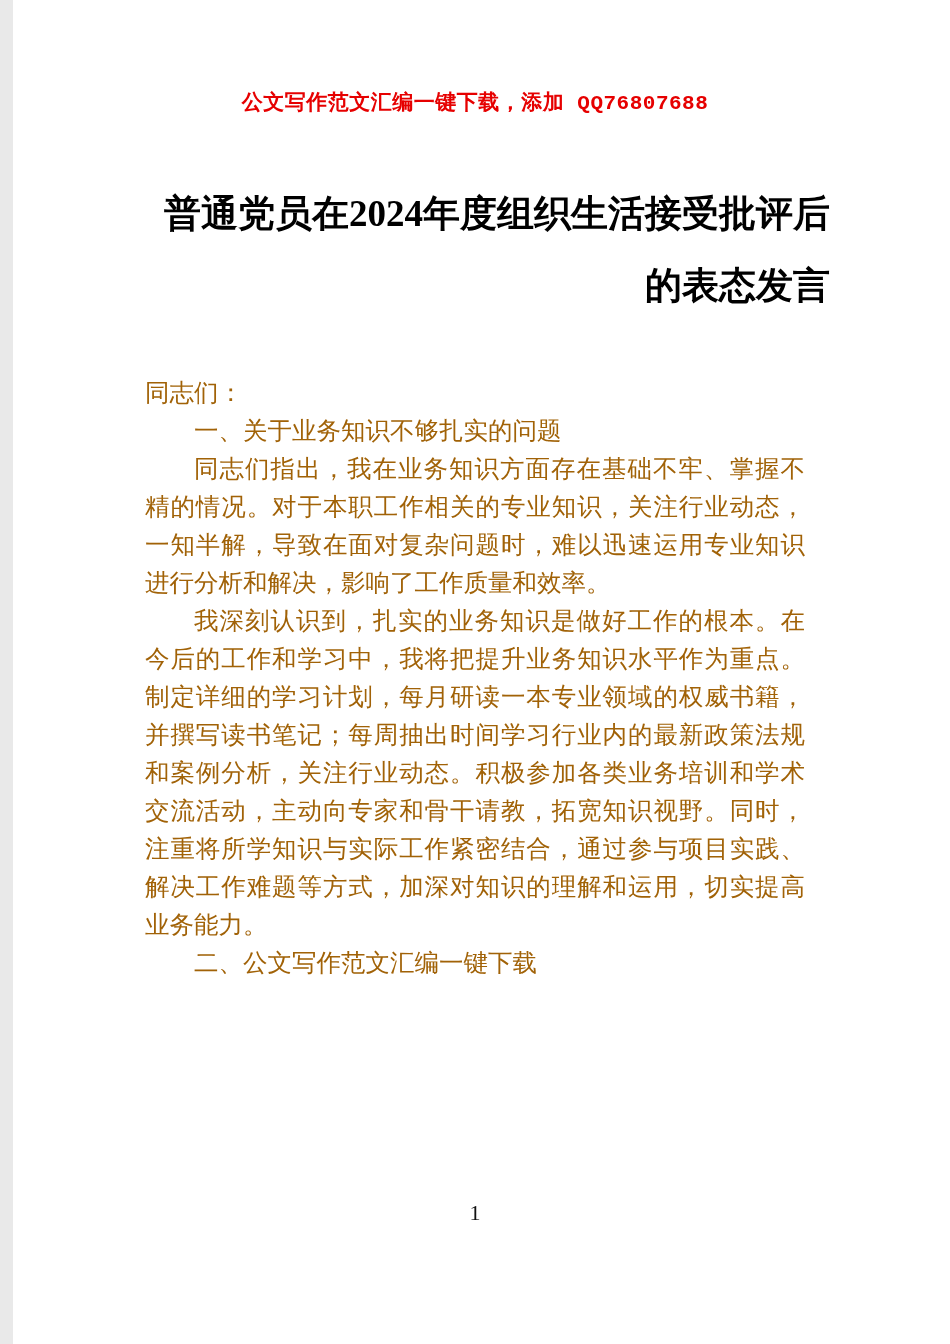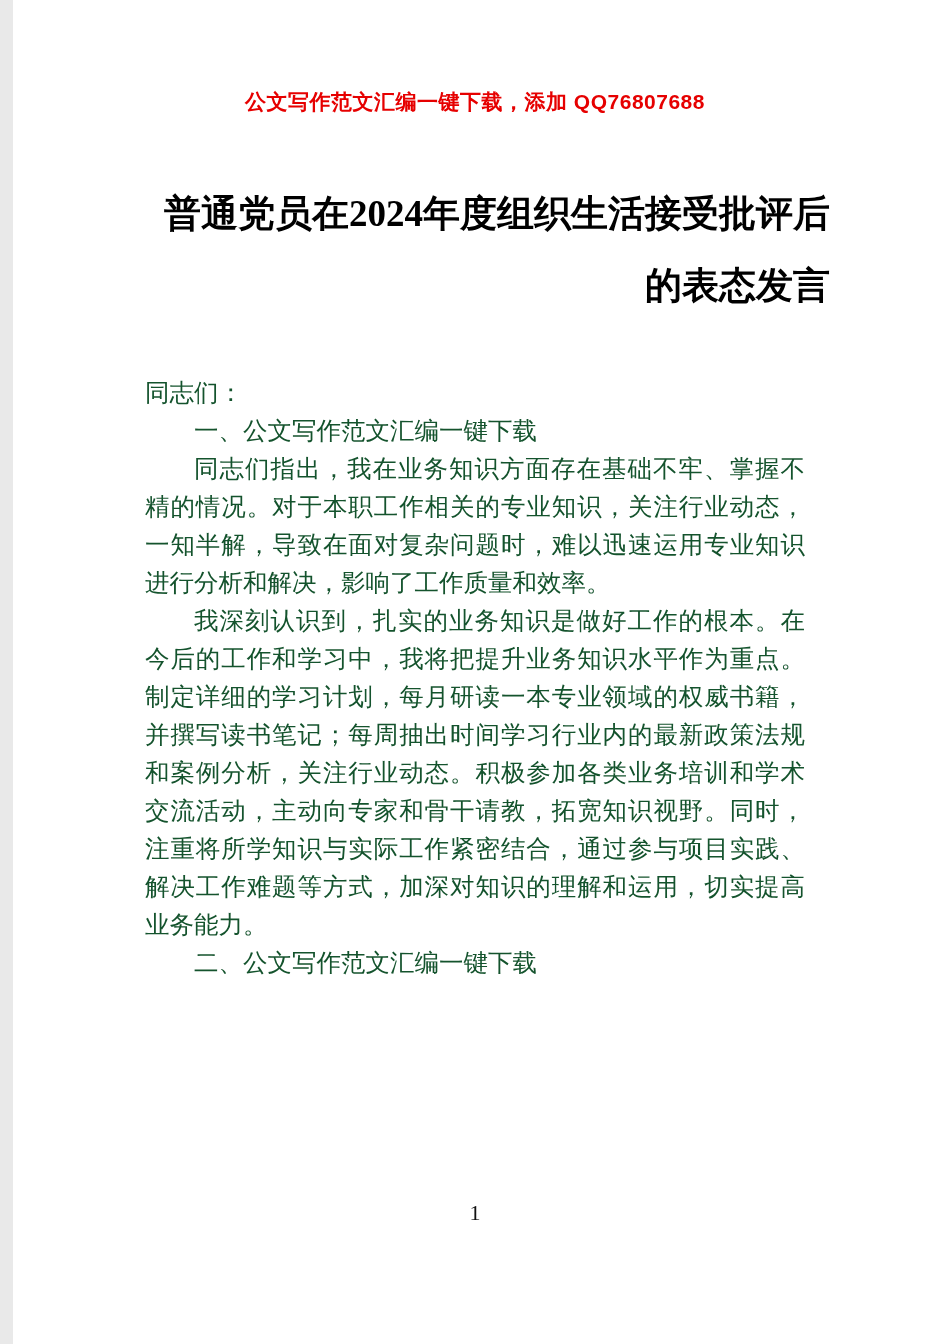--- a/index.html
+++ b/index.html
@@ -28,36 +28,36 @@
     background: #e9e9e9;
   }
 
   .notice {
     margin-top: 88px;
     text-align: center;
     font-size: 21px;
     font-weight: bold;
     color: #e60000;
     letter-spacing: 0.5px;
-    font-family: Liberation Sans, sans-serif;
+    font-family: Liberation Mono, monospace;
   }
 
   .doc-title {
     margin: 62px 120px 0 120px;
     text-align: right;
     font-size: 37px;
     font-weight: bold;
     color: #000000;
     line-height: 72px;
   }
 
   .doc-body {
     margin: 52px 145px 0 145px;
     font-size: 24.5px;
-    color: #14532d;
+    color: #a16207;
     line-height: 38px;
     text-align: justify;
   }
 
   .para { text-indent: 2em; }
   .para.no-indent { text-indent: 0; }
 
   .page-footer {
     position: absolute;
     bottom: 118px;
@@ -77,21 +77,21 @@
 
   <div class="notice">公文写作范文汇编一键下载，添加 QQ76807688</div>
 
   <div class="doc-title">
     <div>普通党员在2024年度组织生活接受批评后</div>
     <div>的表态发言</div>
   </div>
 
   <div class="doc-body">
     <p class="para no-indent">同志们：</p>
-    <p class="para">一、公文写作范文汇编一键下载</p>
+    <p class="para">一、关于业务知识不够扎实的问题</p>
     <p class="para">同志们指出，我在业务知识方面存在基础不牢、掌握不精的情况。对于本职工作相关的专业知识，关注行业动态，一知半解，导致在面对复杂问题时，难以迅速运用专业知识进行分析和解决，影响了工作质量和效率。</p>
     <p class="para">我深刻认识到，扎实的业务知识是做好工作的根本。在今后的工作和学习中，我将把提升业务知识水平作为重点。制定详细的学习计划，每月研读一本专业领域的权威书籍，并撰写读书笔记；每周抽出时间学习行业内的最新政策法规和案例分析，关注行业动态。积极参加各类业务培训和学术交流活动，主动向专家和骨干请教，拓宽知识视野。同时，注重将所学知识与实际工作紧密结合，通过参与项目实践、解决工作难题等方式，加深对知识的理解和运用，切实提高业务能力。</p>
     <p class="para">二、公文写作范文汇编一键下载</p>
   </div>
 
   <div class="page-footer">1</div>
 
 </div>
 
 </body></html>

